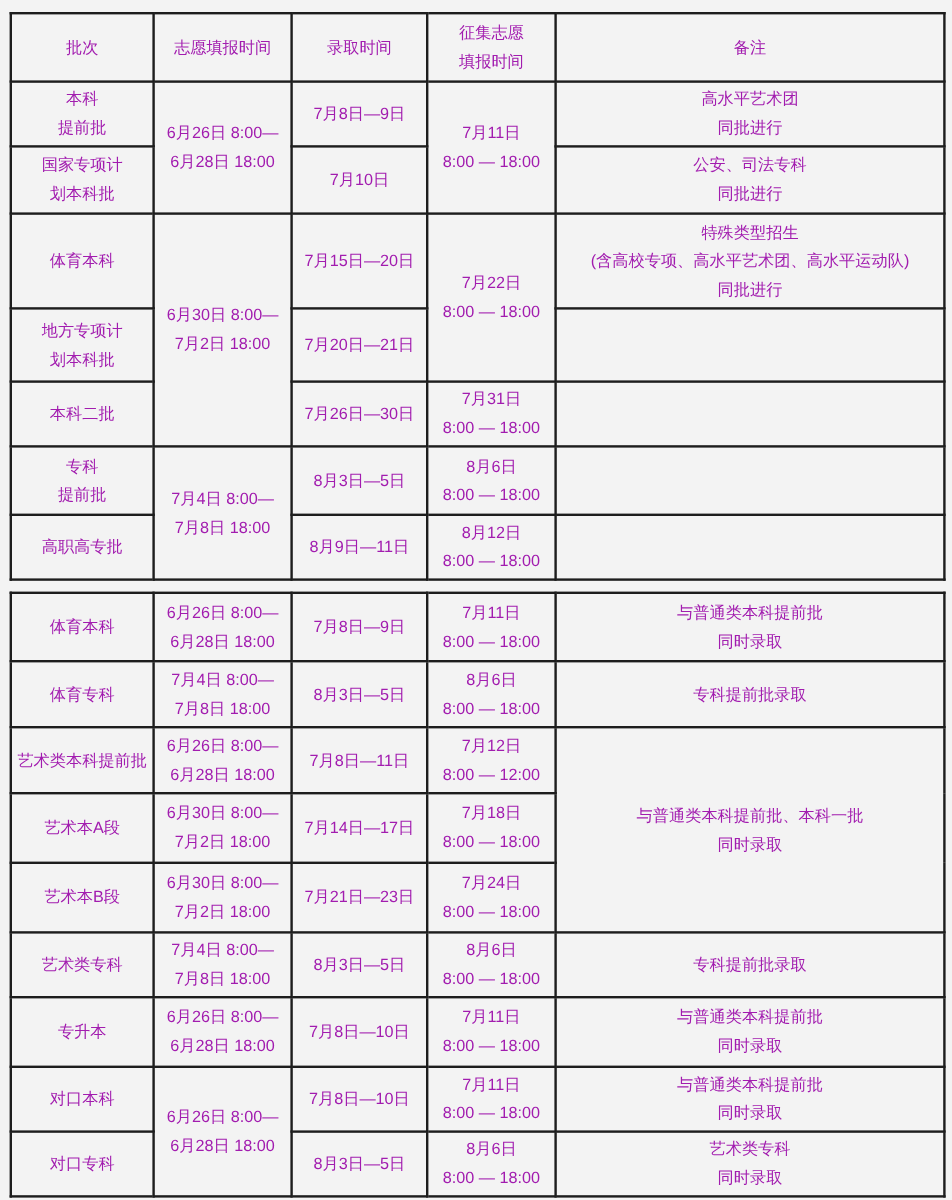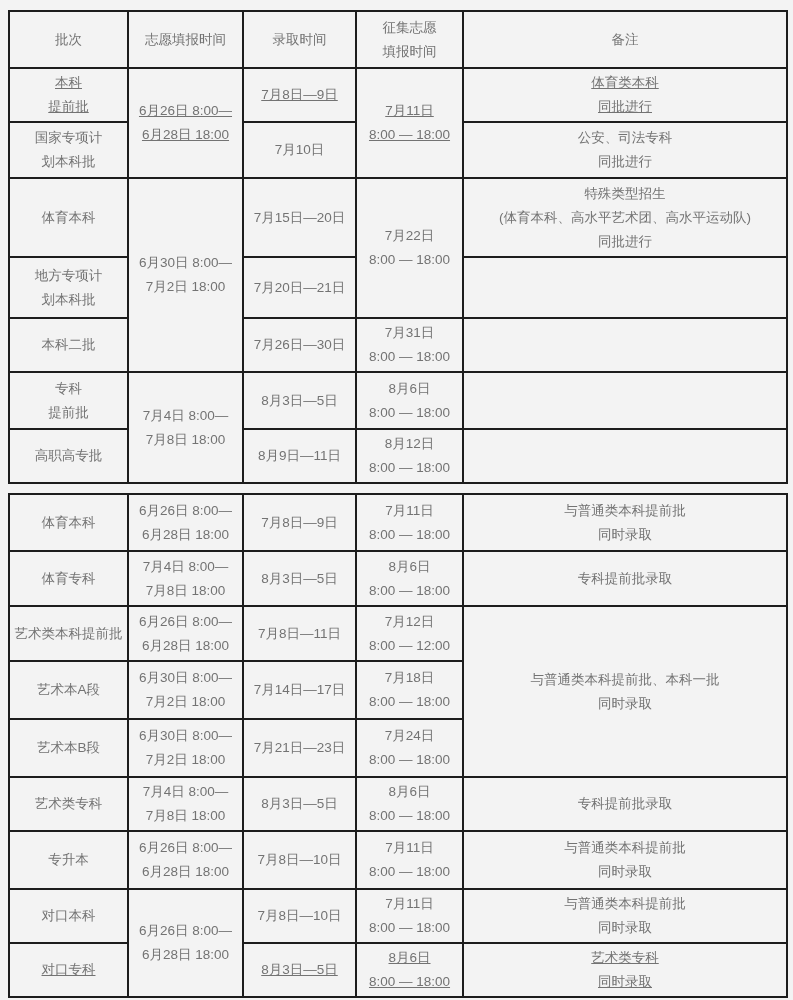--- a/index.html
+++ b/index.html
@@ -13,41 +13,41 @@
     height: 1000px;
     background: #f3f3f3;
     box-sizing: border-box;
     padding: 10px 7px 7px 8px;
     overflow: hidden;
   }
   table.sched {
     border-collapse: collapse;
     table-layout: fixed;
     width: 778px;
-    color: #737373;
+    color: #a21caf;
   }
   table.sched td, table.sched th {
     border: 2px solid #1d1d1d;
     text-align: center;
     vertical-align: middle;
     font-weight: normal;
     font-size: 13.5px;
     padding: 2px 3px;
     overflow: hidden;
   }
   .ln { line-height: 24px; white-space: nowrap; }
   .gap { height: 9px; }
   
   col.c-batch   { width: 119px; }
   col.c-fill    { width: 115px; }
   col.c-admit   { width: 113px; }
   col.c-collect { width: 107px; }
   col.c-remark  { width: 324px; }
   
-  .rh50 { height: 50px; border-radius: 22px; } .rh52 { height: 52px; text-decoration: underline; } .rh53 { height: 53px; }
+  .rh50 { height: 50px; border-radius: 22px; } .rh52 { height: 52px; } .rh53 { height: 53px; }
   .rh54 { height: 54px; } .rh55 { height: 55px; margin-top: 44px; } .rh56 { height: 56px; }
   .rh57 { height: 57px; } .rh58 { height: 58px; } .rh59 { height: 45px; }
   .rh61 { height: 61px; } .rh79 { height: 79px; }
 </style>
 </head>
 <body>
 
 <div class="page">
 
   <table class="sched">
@@ -79,21 +79,21 @@
             <div class="ln">6月28日 18:00</div>
           </td>
         <td>
             <div class="ln">7月8日—9日</div>
           </td>
         <td rowspan="2">
             <div class="ln">7月11日</div>
             <div class="ln">8:00 — 18:00</div>
           </td>
         <td>
-            <div class="ln">体育类本科</div>
+            <div class="ln">高水平艺术团</div>
             <div class="ln">同批进行</div>
           </td>
       </tr>
       <tr class="rh56">
         <td>
             <div class="ln">国家专项计</div>
             <div class="ln">划本科批</div>
           </td>
         <td>
             <div class="ln">7月10日</div>
@@ -113,21 +113,21 @@
           </td>
         <td>
             <div class="ln">7月15日—20日</div>
           </td>
         <td rowspan="2">
             <div class="ln">7月22日</div>
             <div class="ln">8:00 — 18:00</div>
           </td>
         <td>
             <div class="ln">特殊类型招生</div>
-            <div class="ln">(体育本科、高水平艺术团、高水平运动队)</div>
+            <div class="ln">(含高校专项、高水平艺术团、高水平运动队)</div>
             <div class="ln">同批进行</div>
           </td>
       </tr>
       <tr class="rh61">
         <td>
             <div class="ln">地方专项计</div>
             <div class="ln">划本科批</div>
           </td>
         <td>
             <div class="ln">7月20日—21日</div>

